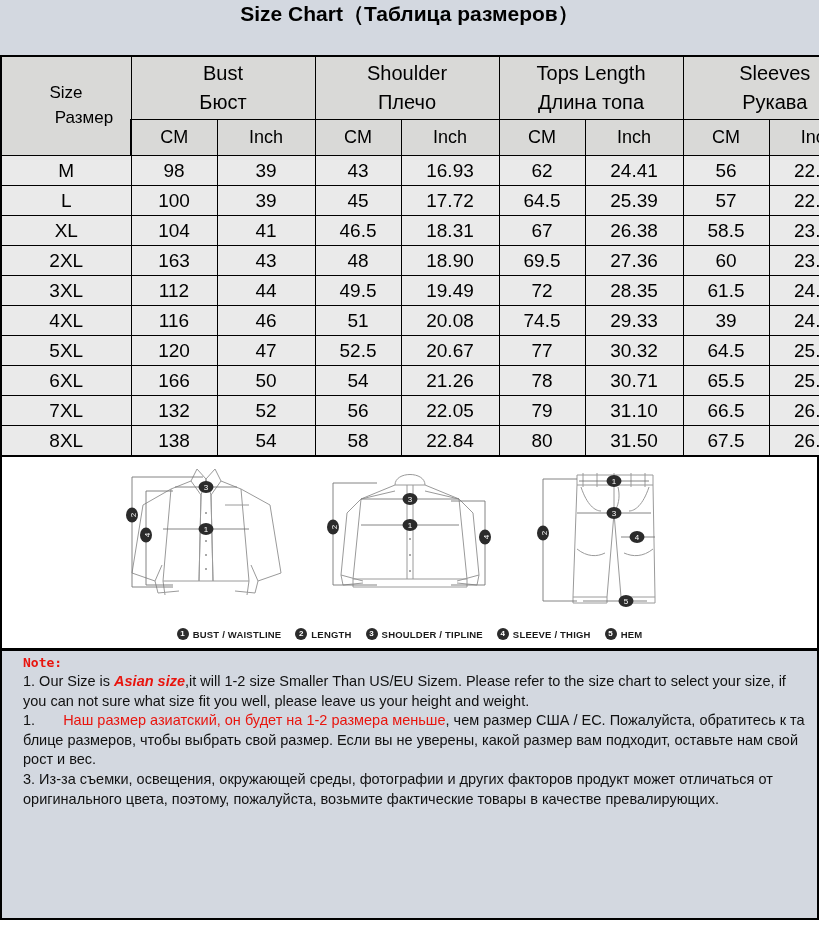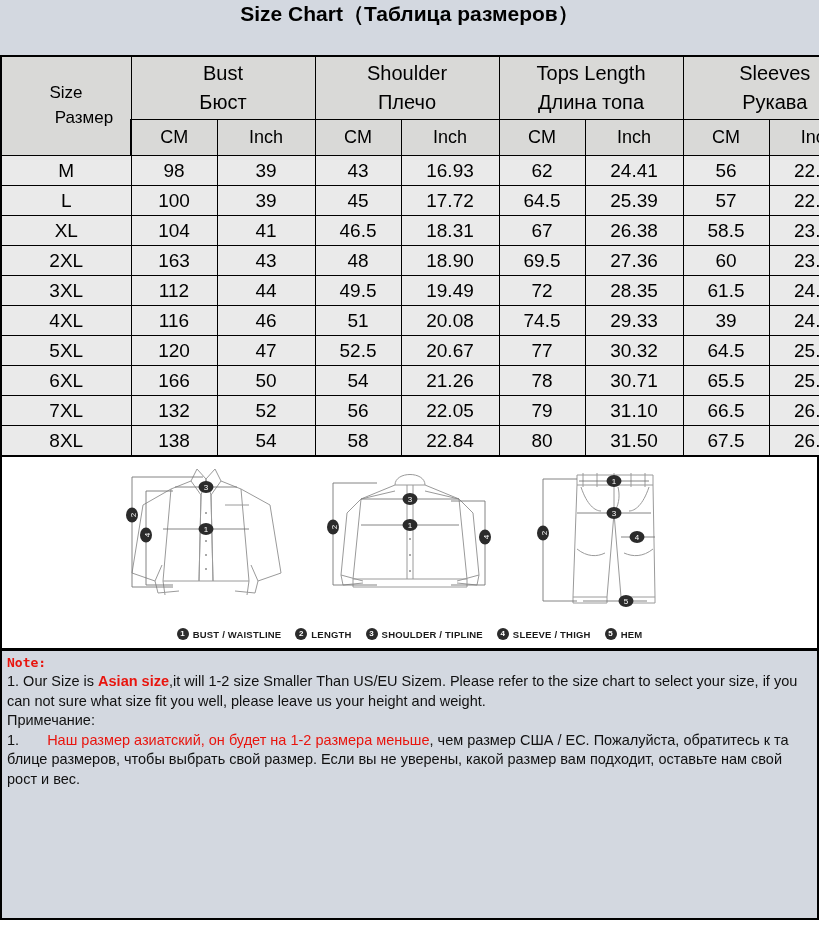--- a/index.html
+++ b/index.html
@@ -151,21 +151,21 @@
   }
 
   
   .note-panel {
     background: #d3d8e0;
     border-left: 2px solid #000;
     border-right: 2px solid #000;
     border-bottom: 2px solid #000;
     border-top: 1px solid #000;
     box-sizing: border-box;
-    padding: 4px 5px 3px 5px;
+    padding: 4px 5px 3px 21px;
     height: 270px;
     overflow: hidden;
   }
   .note-title {
     color: #e8150e;
     font-family: "DejaVu Sans Mono", monospace;
     font-weight: bold;
     font-size: 13px;
     line-height: 1.25;
     margin-bottom: 1px;
@@ -176,20 +176,21 @@
     color: #111;
     white-space: normal;
   }
   .note-line.ru {
     font-size: 14.5px;
     line-height: 1.36;
   }
   .hl-red {
     color: #e8150e;
     font-weight: bold;
+    font-style: italic;
   }
   .hl-red-plain {
     color: #e8150e;
     font-weight: normal;
     margin-left: 24px;
   }
 </style>
 </head>
 <body>
 
@@ -531,19 +532,19 @@
       </div>
   </div>
 
   <div class="note-panel">
     <div class="note-title">Note:</div>
 
     <div class="note-line">
       <span>1. Our Size is </span><span class="hl-red">Asian size</span><span>,it will 1-2 size Smaller Than US/EU Sizem. Please refer to the  size chart to select your size, if you can not sure what size fit you well, please leave us your height and weight.</span>
     </div>
 
-    <div class="note-line ru">Примечание:</div>
     <div class="note-line ru">
       <span>1. </span><span class="hl-red-plain">Наш размер азиатский, он будет на 1-2 размера меньше</span><span>, чем размер США / ЕС. Пожалуйста, обратитесь к та блице размеров, чтобы выбрать свой размер. Если вы не уверены, какой размер вам подходит, оставьте нам свой рост и вес.</span>
     </div>
+    <div class="note-line ru">3. Из-за съемки, освещения, окружающей среды, фотографии и других факторов продукт может отличаться от оригинального цвета, поэтому, пожалуйста, возьмите фактические товары в качестве превалирующих.</div>
   </div>
 
 </div>
 
 </body></html>

